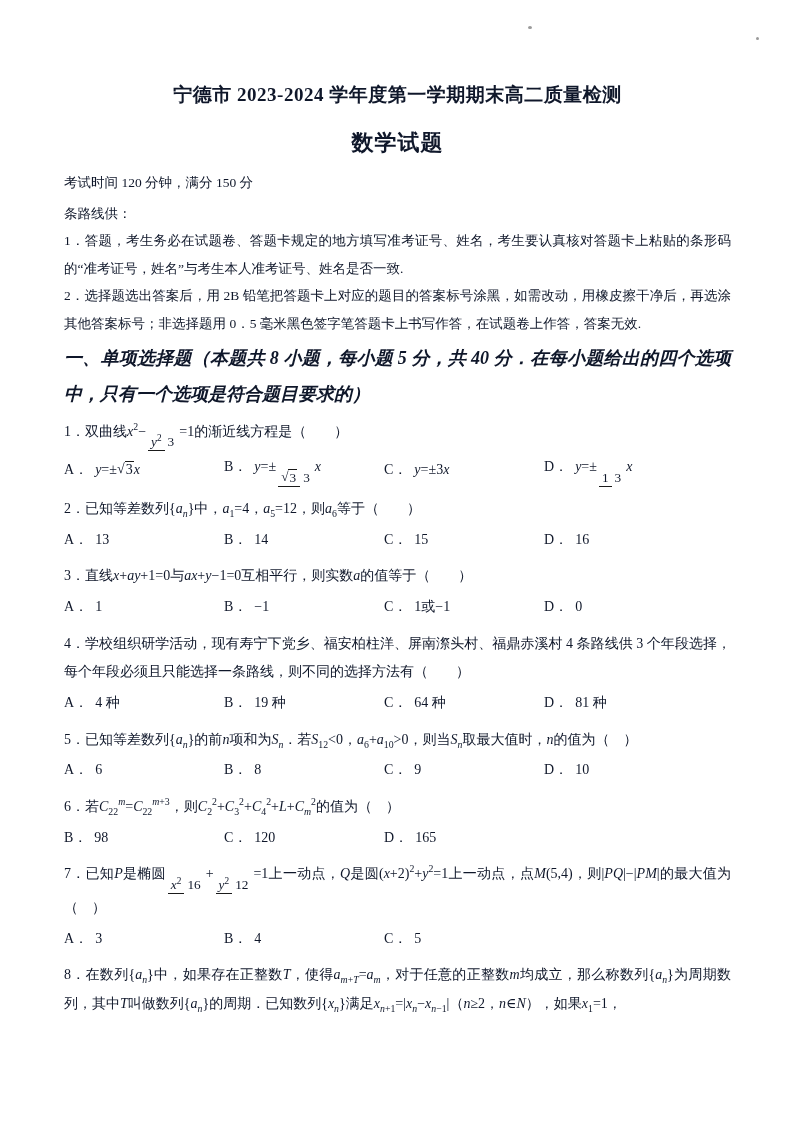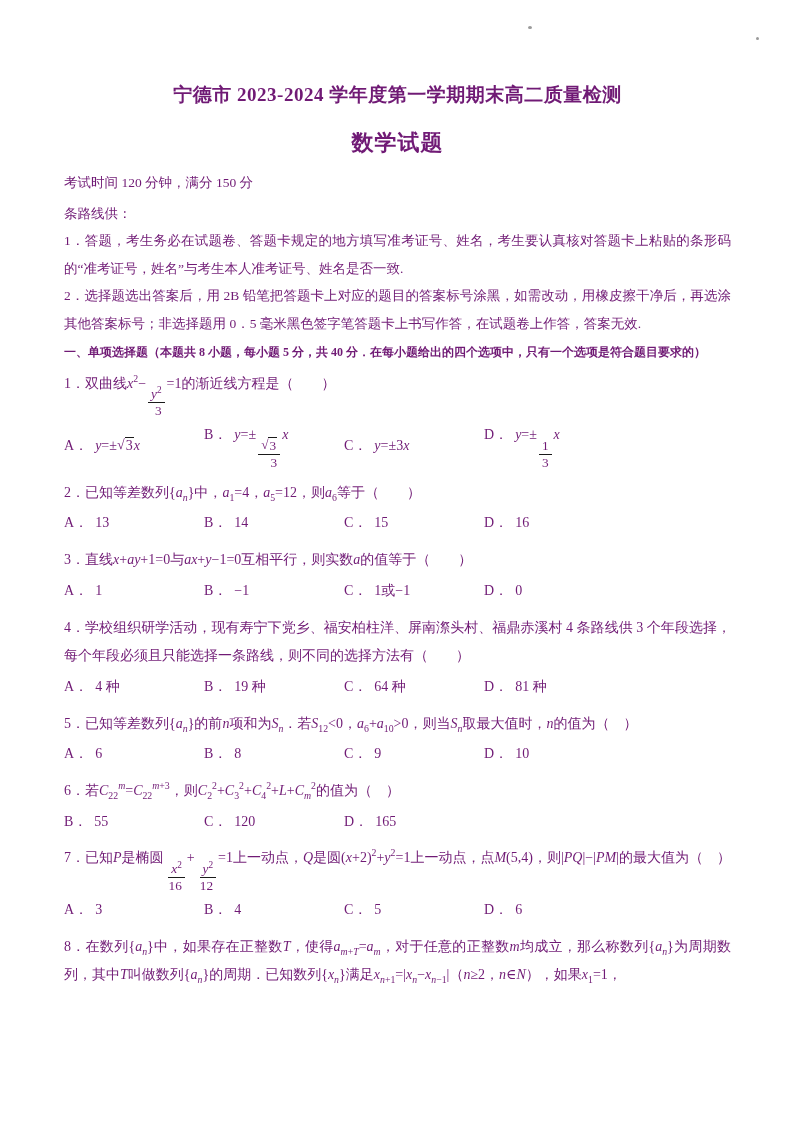--- a/index.html
+++ b/index.html
@@ -4,40 +4,40 @@
 <style>
   html,body{margin:0;padding:0;background:#ffffff;}
   .page{
     position:relative;
     width:793px;height:1122px;
     overflow:hidden;
     background:#ffffff;
     box-sizing:border-box;
     padding:82px 62px 0 64px;
     font-family:"Liberation Serif","DejaVu Serif",serif;
-    color:#701a75;
+    color:#0f172a;
     font-size:14px;
   }
   .speck{position:absolute;background:#9a9a9a;border-radius:50%;}
   .s1{width:4px;height:3px;left:528px;top:26px;}
   .s2{width:3px;height:3px;left:756px;top:37px;}
   h1.title{font-size:19px;font-weight:bold;text-align:center;margin:0 0 20px 0;letter-spacing:.5px;}
   h2.subtitle{font-size:22px;font-weight:bold;text-align:center;margin:0 0 16px 0;letter-spacing:1px;}
   .examinfo{font-size:13.5px;text-align:left;margin:0 0 8px 0;}
   .notice-h{font-size:13.5px;line-height:2.0;}
   .notice p{margin:0;font-size:13.5px;line-height:2.05;text-align:justify;}
-  .section-h{font-weight:bold;font-size:12px;line-height:2.0;margin:2px 0 6px 0;text-align:justify;}
+  .section-h{font-weight:bold;font-size:18px;line-height:2.0;margin:2px 0 6px 0;text-align:justify;font-style:italic;}
   .q{margin:0 0 4px 0;}
   .stem{line-height:2.05;text-align:justify;}
-  .opts{display:flex;line-height:2.05;margin:2px 0 8px 0;align-items:center;}
+  .opts{display:flex;line-height:2.05;margin:2px 0 8px 0;align-items:center;gap:20px;}
   .opt{width:140px;white-space:nowrap;}
   .olabel{margin-right:7px;}
   i{font-style:italic;}
   sub,sup{font-size:.7em;line-height:0;}
-  .frac{display:inline-flex;flex-direction:column;align-items:flex-end;vertical-align:-0.8em;line-height:1.2;margin:0 2px;font-size:.95em;text-align:center;}
+  .frac{display:inline-flex;flex-direction:row;align-items:flex-start;vertical-align:-0.8em;line-height:1.2;margin:0 2px;font-size:.95em;text-align:center;}
   .fn{display:block;border-bottom:1px solid #1a1a1a;padding:0 3px;}
   .fd{display:block;padding:0 3px;}
   .sq{white-space:nowrap;}
   .sqs{display:inline-block;transform:translateY(-1px);}
   .sqi{border-top:1px solid #1a1a1a;padding:0 1px;}
 </style>
 </head>
 <body>
 
 <div class="page">
@@ -111,38 +111,37 @@
       <span class="opt"><span class="olabel">A．</span><span class="otext">6</span></span>
       <span class="opt"><span class="olabel">B．</span><span class="otext">8</span></span>
       <span class="opt"><span class="olabel">C．</span><span class="otext">9</span></span>
       <span class="opt"><span class="olabel">D．</span><span class="otext">10</span></span>
     </div>
   </div>
 
   <div class="q">
     <div class="stem">6．若<i>C</i><sub>22</sub><sup><i>m</i></sup>=<i>C</i><sub>22</sub><sup><i>m</i>+3</sup>，则<i>C</i><sub>2</sub><sup>2</sup>+<i>C</i><sub>3</sub><sup>2</sup>+<i>C</i><sub>4</sub><sup>2</sup>+<i>L</i>+<i>C</i><sub><i>m</i></sub><sup>2</sup>的值为（　）</div>
     <div class="opts">
-      <span class="opt"><span class="olabel">B．</span><span class="otext">55</span></span>
+      <span class="opt"><span class="olabel">B．</span><span class="otext">98</span></span>
       <span class="opt"><span class="olabel">C．</span><span class="otext">120</span></span>
       <span class="opt"><span class="olabel">D．</span><span class="otext">165</span></span>
     </div>
   </div>
 
   <div class="q">
     <div class="stem">7．已知<i>P</i>是椭圆<span class="frac">
           <span class="fn"><i>x</i><sup>2</sup></span>
           <span class="fd">16</span>
         </span>+<span class="frac">
           <span class="fn"><i>y</i><sup>2</sup></span>
           <span class="fd">12</span>
         </span>=1上一动点，<i>Q</i>是圆(<i>x</i>+2)<sup>2</sup>+<i>y</i><sup>2</sup>=1上一动点，点<i>M</i>(5,4)，则|<i>P</i><i>Q</i>|−|<i>P</i><i>M</i>|的最大值为（　）</div>
     <div class="opts">
       <span class="opt"><span class="olabel">A．</span><span class="otext">3</span></span>
       <span class="opt"><span class="olabel">B．</span><span class="otext">4</span></span>
       <span class="opt"><span class="olabel">C．</span><span class="otext">5</span></span>
-      <span class="opt"><span class="olabel">D．</span><span class="otext">6</span></span>
     </div>
   </div>
 
   <div class="q">
     <div class="stem">8．在数列{<i>a</i><sub><i>n</i></sub>}中，如果存在正整数<i>T</i>，使得<i>a</i><sub><i>m</i>+<i>T</i></sub>=<i>a</i><sub><i>m</i></sub>，对于任意的正整数<i>m</i>均成立，那么称数列{<i>a</i><sub><i>n</i></sub>}为周期数列，其中<i>T</i>叫做数列{<i>a</i><sub><i>n</i></sub>}的周期．已知数列{<i>x</i><sub><i>n</i></sub>}满足<i>x</i><sub><i>n</i>+1</sub>=|<i>x</i><sub><i>n</i></sub>−<i>x</i><sub><i>n</i>−1</sub>|（<i>n</i>≥2，<i>n</i>∈<i>N</i>），如果<i>x</i><sub>1</sub>=1，</div>
   </div>
 </div>
 
 </body></html>

